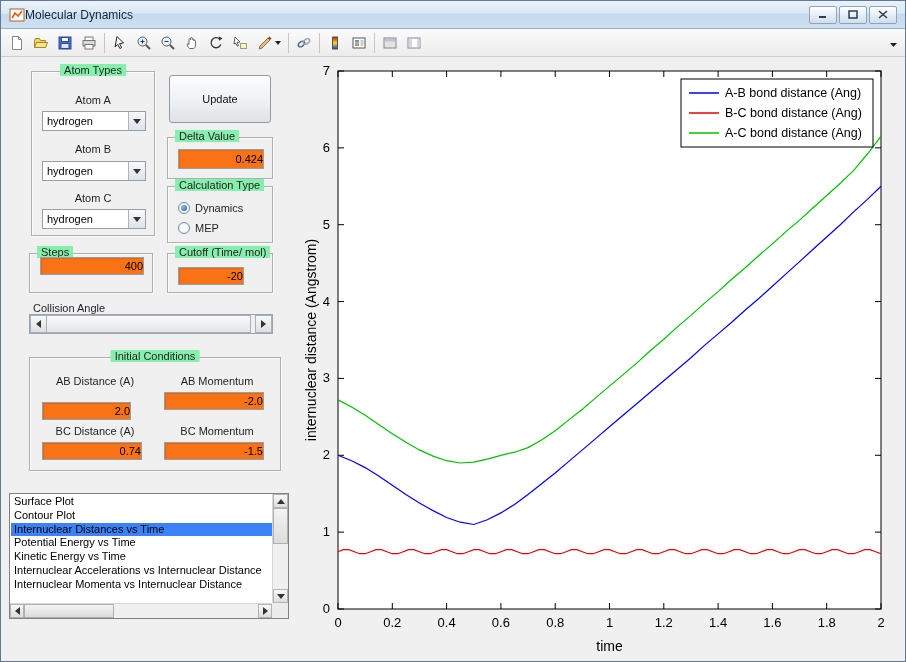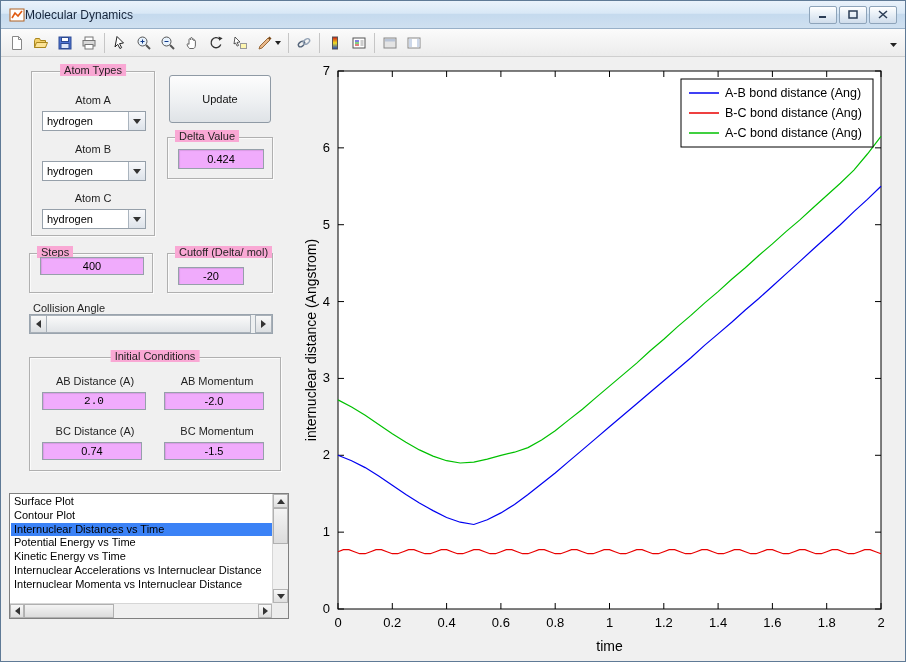--- a/index.html
+++ b/index.html
@@ -19,27 +19,27 @@
     background:linear-gradient(#fbfbfb,#ececec);border-bottom:1px solid #cfcfcf;
     display:flex;align-items:center;padding:0 4px;}
   .tool-btn{width:24px;height:24px;display:flex;align-items:center;justify-content:center;border-radius:2px;}
   .tool-btn.wide{width:33px;}
   .tool-sep{width:1px;height:20px;background:#c6c6c6;margin:0 3px;}
   .caret-down{width:0;height:0;border-left:3px solid transparent;border-right:3px solid transparent;border-top:4px solid #222;margin-left:2px;}
   .toolbar-overflow{margin-left:auto;margin-right:3px;align-self:flex-end;margin-bottom:3px;}
   
   .content{position:absolute;top:56px;left:0;right:0;bottom:0;background:#f0f0f0;}
   .panel{position:absolute;border:1px solid #b0b0b0;box-shadow:inset 1px 1px 0 #fbfbfb,1px 1px 0 #fbfbfb;}
-  .panel-title{position:absolute;top:-8px;background:#f9a8d4;padding:0 4px;font-size:11px;color:#1f1f1f;white-space:nowrap;}
+  .panel-title{position:absolute;top:-8px;background:#86efac;padding:0 4px;font-size:11px;color:#1f1f1f;white-space:nowrap;}
   .pt-center{left:50%;transform:translateX(-50%);}
   .pt-left{left:7px;}
   .label{position:absolute;font-size:11px;color:#1f1f1f;}
   .label-inline{font-size:11px;color:#1f1f1f;}
-  .edit{position:absolute;border:1px solid #96a0aa;background:#f0abfc;font-size:11px;font-family:inherit;
-    text-align:center;box-shadow:inset 1px 1px 1px rgba(0,0,0,.10);}
+  .edit{position:absolute;border:1px solid #96a0aa;background:#f97316;font-size:11px;font-family:inherit;
+    text-align:right;box-shadow:inset 1px 1px 1px rgba(0,0,0,.10);}
   .combo{position:absolute;height:20px;border:1px solid #96a0aa;background:#fff;display:flex;align-items:stretch;}
   .combo-text{flex:1;font-size:11px;padding:3px 0 0 4px;}
   .combo-btn{width:17px;border-left:1px solid #aab4be;background:linear-gradient(#f8f9fb,#dde3ea);
     display:flex;align-items:center;justify-content:center;}
   .btn{position:absolute;border:1px solid #8f9aa5;border-radius:3px;font-size:11px;color:#111;
     background:linear-gradient(#fdfdfd,#eef0f2 55%,#dfe3e7);display:flex;align-items:center;justify-content:center;}
   .radio-row{position:absolute;display:flex;align-items:center;gap:5px;}
   .radio{width:12px;height:12px;border-radius:50%;border:1px solid #7b8a99;background:radial-gradient(#ffffff,#e9eef3);position:relative;}
   .radio.checked::after{content:"";position:absolute;inset:2px;border-radius:50%;
     background:radial-gradient(circle at 35% 35%,#8cbbed,#1f5bb5);}
@@ -249,47 +249,58 @@
       </div>
     </div>
 
     <button class="btn" style="left:168px;top:18px;width:102px;height:48px;">Update</button>
 
     <div class="panel" style="left:166px;top:80px;width:106px;height:42px;">
       <span class="panel-title pt-left">Delta Value</span>
       <input class="edit" style="left: 10px; top: 11px; width: 86px; height: 20px;" value="0.424">
     </div>
 
+    <div class="panel" style="left:166px;top:129px;width:106px;height:57px;">
+      <span class="panel-title pt-left">Calculation Type</span>
+      <div class="radio-row" style="left:10px;top:15px;">
+        <span class="radio checked"></span>
+        <span class="label-inline">Dynamics</span>
+      </div>
+      <div class="radio-row" style="left:10px;top:35px;">
+        <span class="radio"></span>
+        <span class="label-inline">MEP</span>
+      </div>
+    </div>
 
     <div class="panel" style="left:28px;top:196px;width:124px;height:40px;">
       <span class="panel-title pt-left">Steps</span>
       <input class="edit" style="left: 10px; top: 3px; width: 104px; height: 18px;" value="400">
     </div>
 
     <div class="panel" style="left:166px;top:196px;width:106px;height:40px;">
-      <span class="panel-title pt-left">Cutoff (Delta/ mol)</span>
+      <span class="panel-title pt-left">Cutoff (Time/ mol)</span>
       <input class="edit" style="left: 10px; top: 13px; width: 66px; height: 18px;" value="-20">
     </div>
 
     <span class="label" style="left:32px;top:245px;">Collision Angle</span>
     <div class="slider" style="left:28px;top:257px;width:244px;">
       <span class="slider-btn" style="left:0;">
           <span class="tri-left"></span>
         </span>
       <span class="slider-thumb" style="left:16px;width:205px;"></span>
       <span class="slider-btn" style="right:0;">
           <span class="tri-right"></span>
         </span>
     </div>
 
     <div class="panel" style="left:28px;top:300px;width:252px;height:114px;">
       <span class="panel-title pt-center">Initial Conditions</span>
       <span class="label" style="left:6px;top:17px;width:118px;text-align:center;">AB Distance (A)</span>
       <span class="label" style="left:128px;top:17px;width:118px;text-align:center;">AB Momentum</span>
-      <input class="edit" style="left: 12px; top: 34px; width: 104px; height: 18px; font-family: Liberation Mono, monospace;" value="2.0">
+      <input class="edit" style="left: 12px; top: 44px; width: 89px; height: 18px;" value="2.0">
       <input class="edit" style="left: 134px; top: 34px; width: 100px; height: 18px;" value="-2.0">
       <span class="label" style="left:6px;top:67px;width:118px;text-align:center;">BC Distance (A)</span>
       <span class="label" style="left:128px;top:67px;width:118px;text-align:center;">BC Momentum</span>
       <input class="edit" style="left: 12px; top: 84px; width: 100px; height: 18px;" value="0.74">
       <input class="edit" style="left: 134px; top: 84px; width: 100px; height: 18px;" value="-1.5">
     </div>
 
     <div class="listbox">
       <div class="list-items" id="plot-list">
           <div class="list-item">Surface Plot</div>

